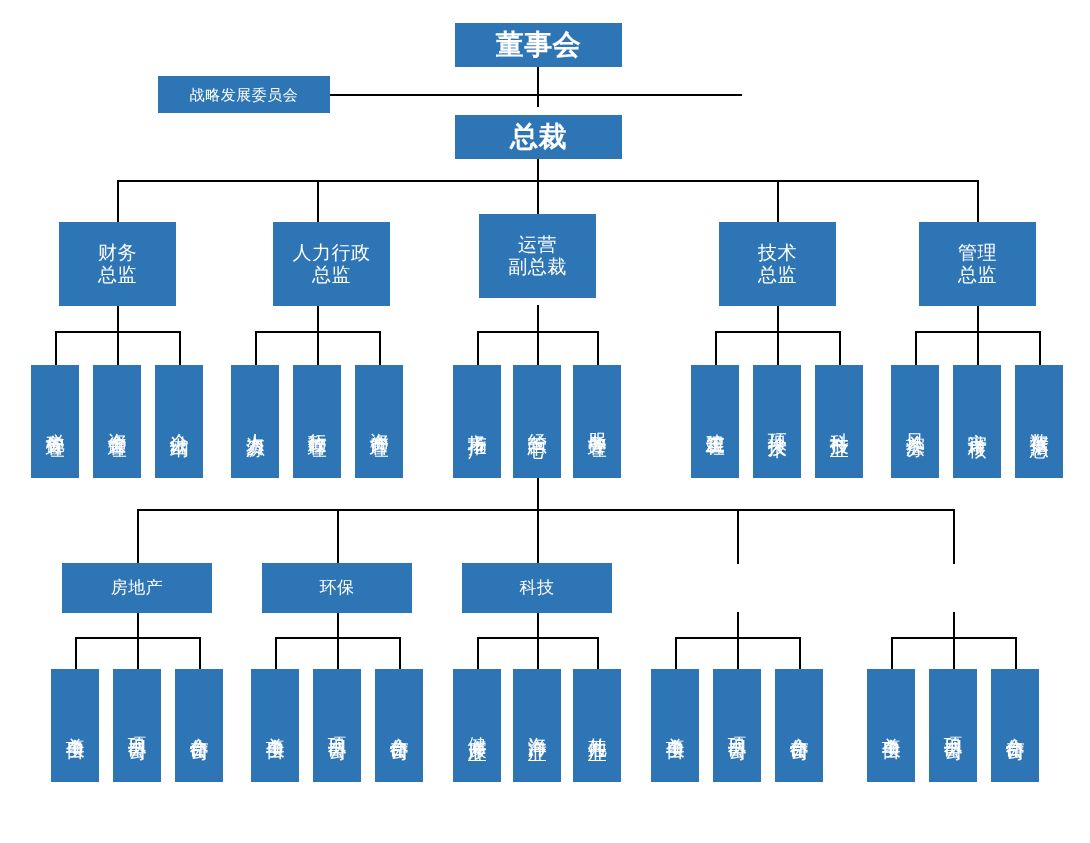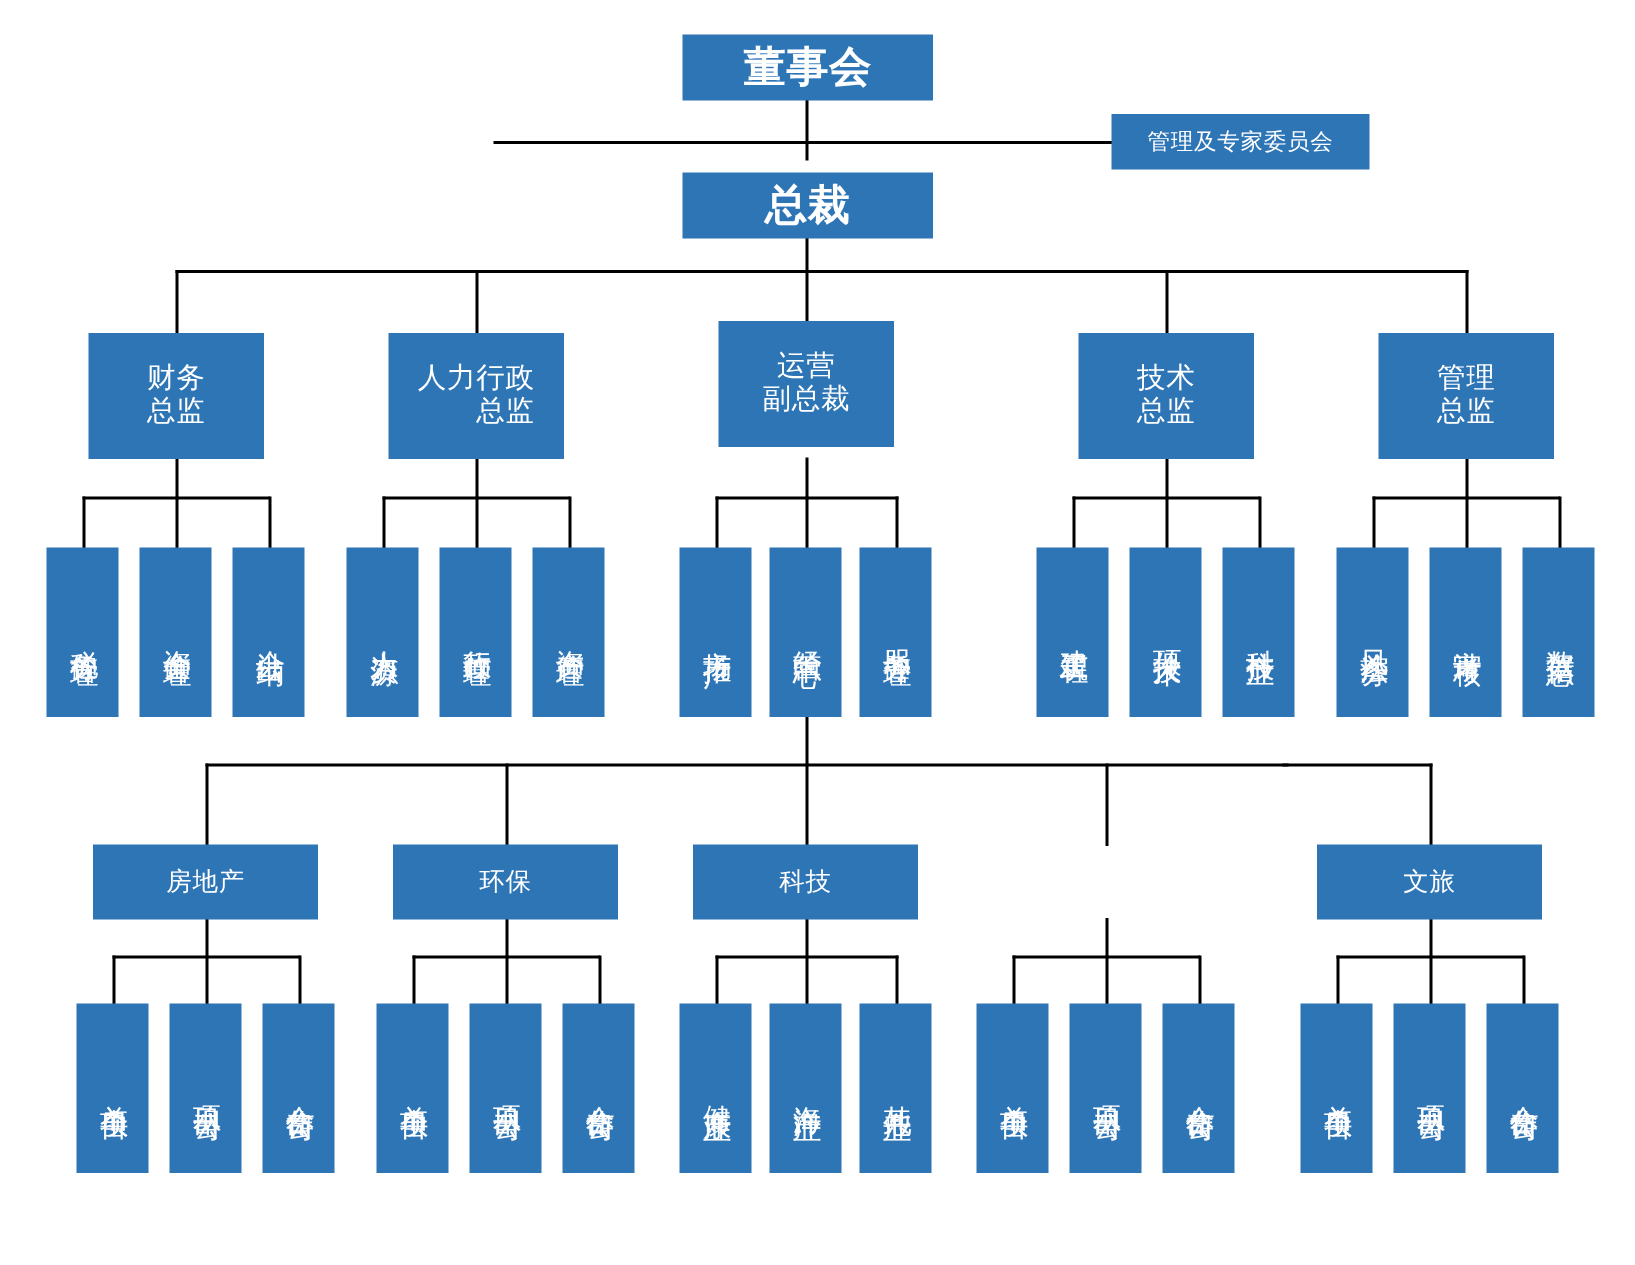--- a/index.html
+++ b/index.html
@@ -127,33 +127,33 @@
   <div class="ln v" style="left:953px;top:612px;height:26px;"></div>
   <div class="ln h" style="left:891px;top:637px;width:125px;"></div>
   <div class="ln v" style="left:891px;top:637px;height:33px;"></div>
   <div class="ln v" style="left:953px;top:637px;height:33px;"></div>
   <div class="ln v" style="left:1015px;top:637px;height:33px;"></div>
 
   <div class="node lv-root" style="left:455px;top:23px;width:167px;height:44px;">
     <span class="lbl">董事会</span>
   </div>
 
-  <div class="node lv-committee" style="left:741px;top:76px;width:172px;height:37px;">
-    <span class="lbl">管理及专家委员会</span>
+  <div class="node lv-committee" style="left:158px;top:76px;width:172px;height:37px;">
+    <span class="lbl">战略发展委员会</span>
   </div>
 
   <div class="node lv-root" style="left:455px;top:115px;width:167px;height:44px;">
     <span class="lbl">总裁</span>
   </div>
 
   <div class="node lv-dir" style="left:59px;top:222px;width:117px;height:84px;">
     <span class="lbl">财务
 总监</span>
   </div>
-  <div class="node lv-dir" style="left:259px;top:222px;width:117px;height:84px;text-align:right;">
+  <div class="node lv-dir" style="left:273px;top:222px;width:117px;height:84px;">
     <span class="lbl">人力行政
 总监</span>
   </div>
   <div class="node lv-dir" style="left:479px;top:214px;width:117px;height:84px;">
     <span class="lbl">运营
 副总裁</span>
   </div>
   <div class="node lv-dir" style="left:719px;top:222px;width:117px;height:84px;">
     <span class="lbl">技术
 总监</span>
@@ -215,23 +215,20 @@
 
   <div class="node lv-biz" style="left:62px;top:563px;width:150px;height:50px;">
     <span class="lbl">房地产</span>
   </div>
   <div class="node lv-biz" style="left:262px;top:563px;width:150px;height:50px;">
     <span class="lbl">环保</span>
   </div>
   <div class="node lv-biz" style="left:462px;top:563px;width:150px;height:50px;">
     <span class="lbl">科技</span>
   </div>
-  <div class="node lv-biz" style="left:878px;top:563px;width:150px;height:50px;">
-    <span class="lbl">文旅</span>
-  </div>
 
   <div class="node lv-leaf" style="left:51px;top:669px;width:48px;height:113px;">
     <span class="lbl">单个项目</span>
   </div>
   <div class="node lv-leaf" style="left:113px;top:669px;width:48px;height:113px;">
     <span class="lbl">项目公司</span>
   </div>
   <div class="node lv-leaf" style="left:175px;top:669px;width:48px;height:113px;">
     <span class="lbl">合作公司</span>
   </div>

